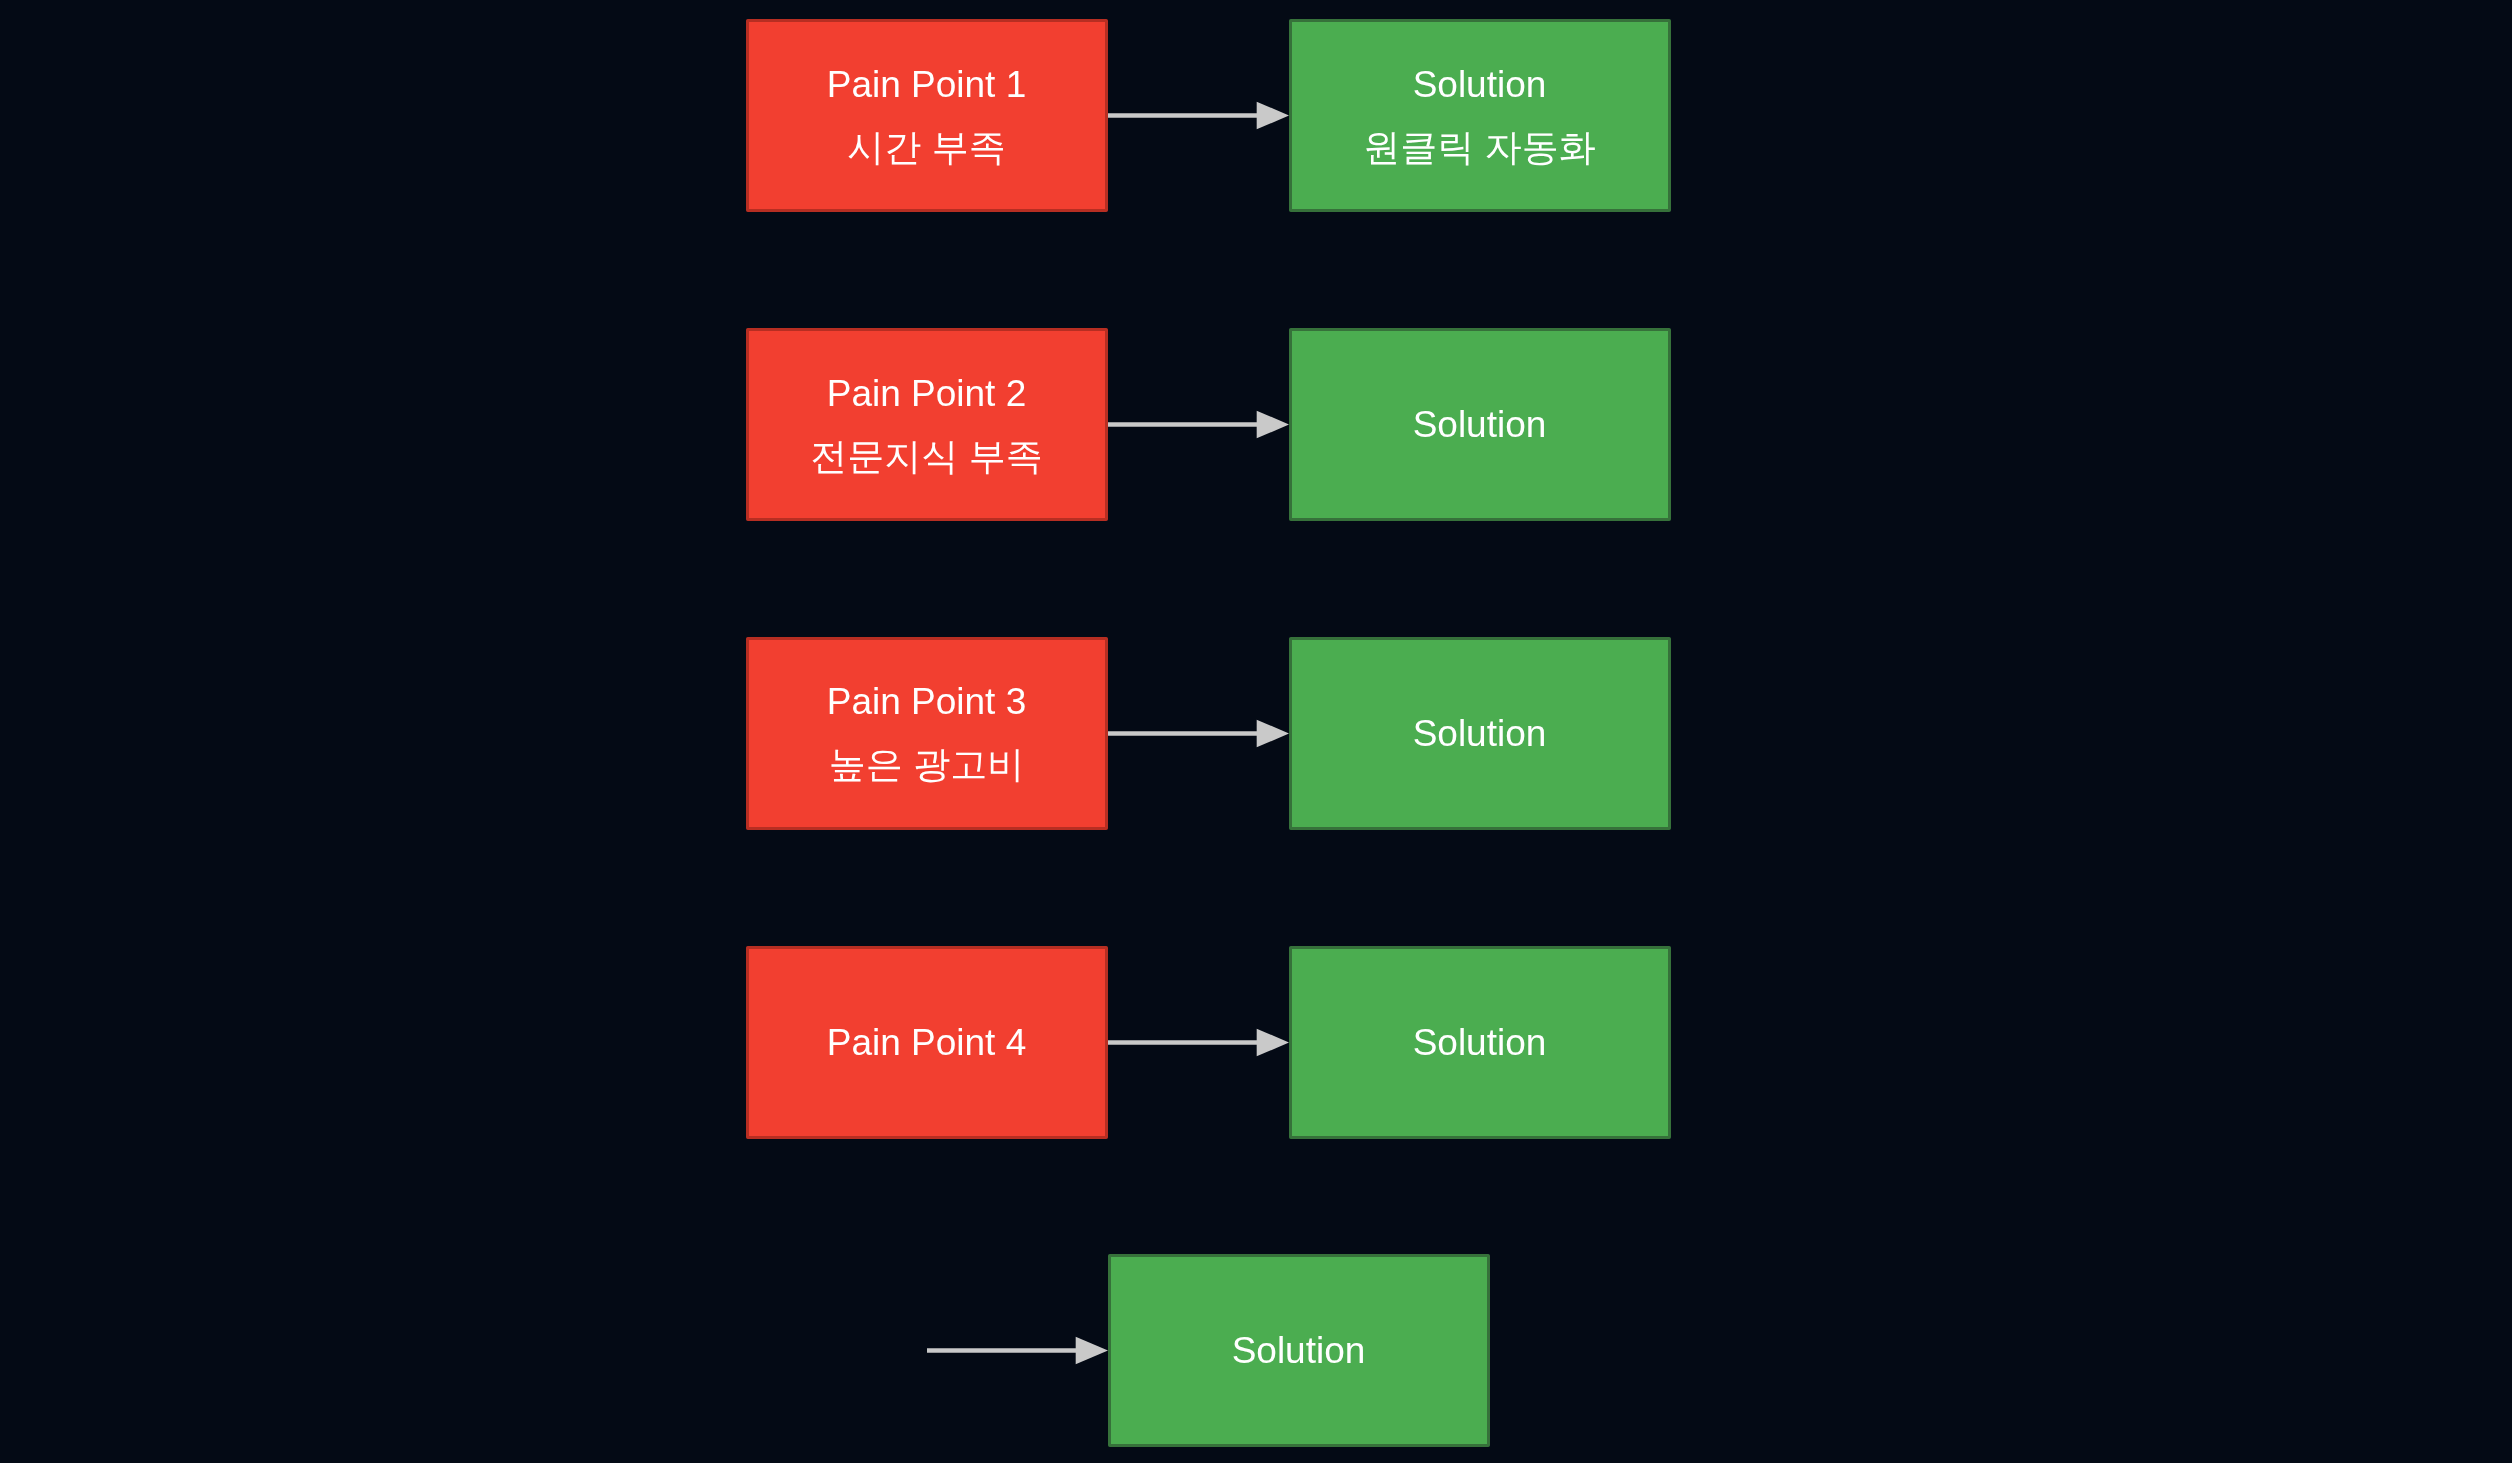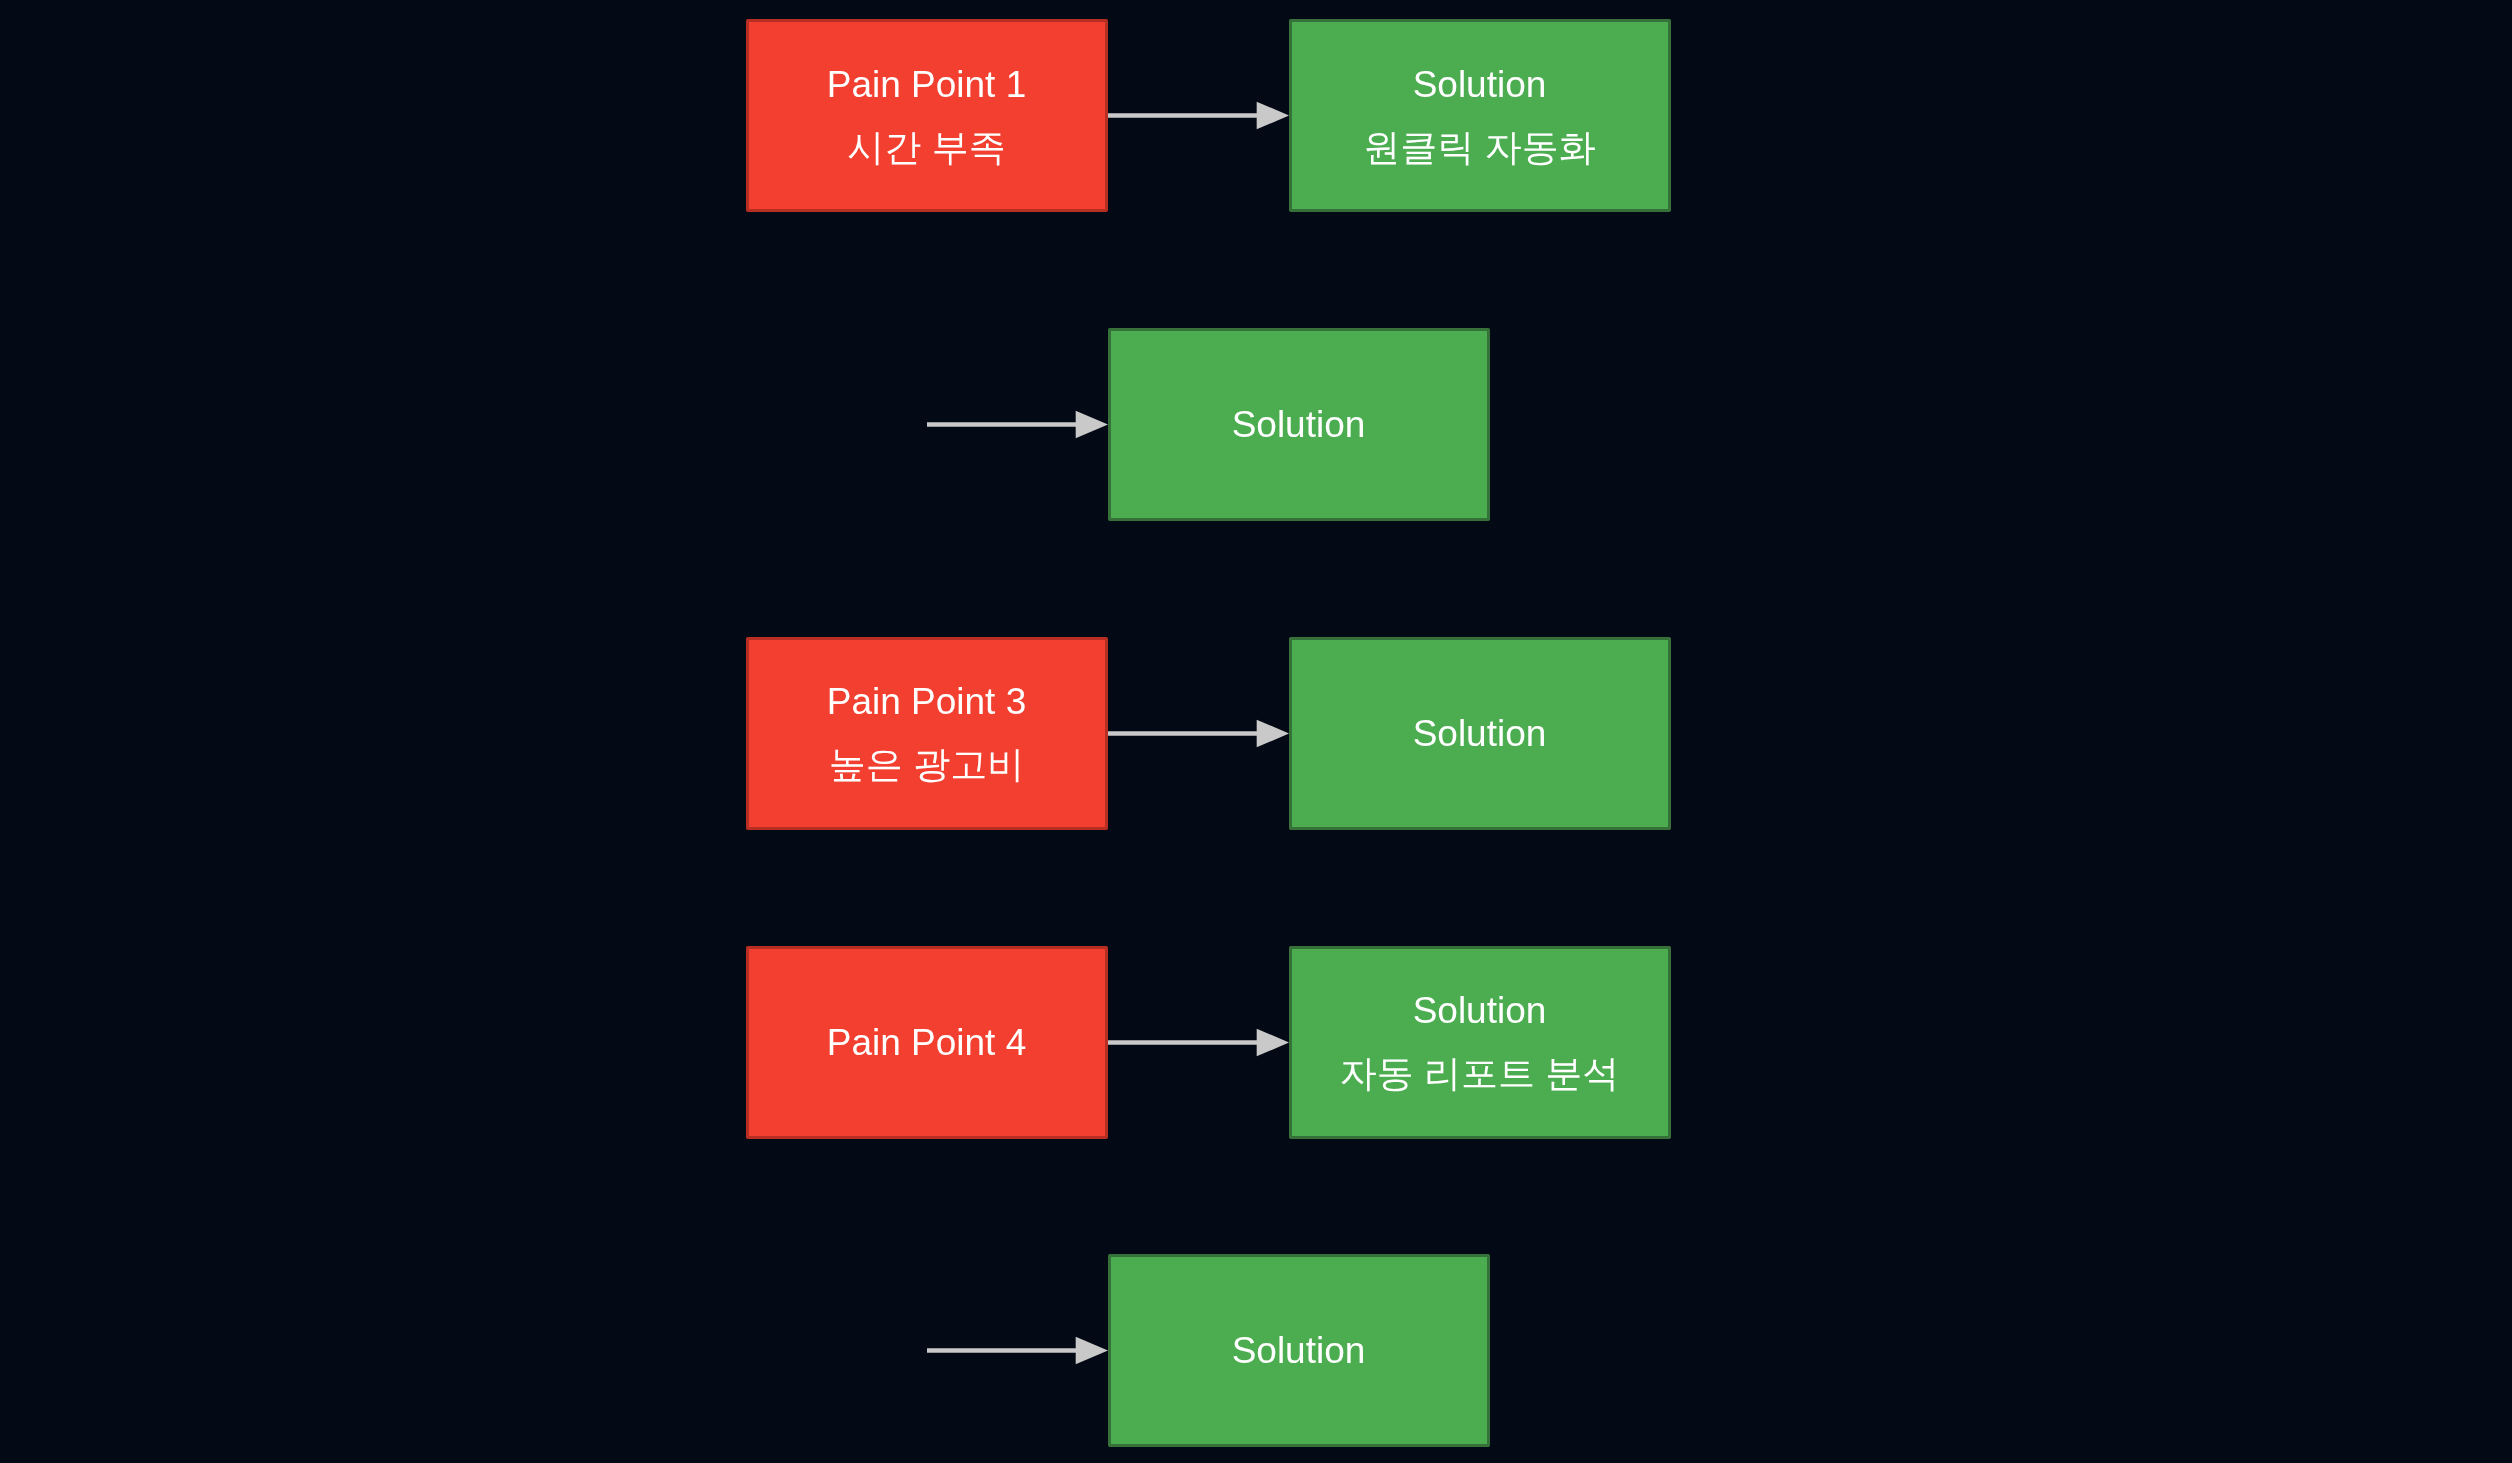--- a/index.html
+++ b/index.html
@@ -86,20 +86,24 @@
           <polygon points="161,7 196,22 161,37" fill="var(--arrow)"></polygon>
         </svg>
       </div>
       <div class="node solution">
         <div class="line">Solution</div>
         <div class="line">원클릭 자동화</div>
       </div>
     </div>
 
     <div class="row">
+      <div class="node pain">
+        <div class="line">Pain Point 2</div>
+        <div class="line">전문지식 부족</div>
+      </div>
       <div class="connector">
         <svg width="181" height="41" viewBox="0 0 196 44" xmlns="http://www.w3.org/2000/svg">
           <line x1="0" y1="22" x2="163" y2="22" stroke="var(--arrow)" stroke-width="5"></line>
           <polygon points="161,7 196,22 161,37" fill="var(--arrow)"></polygon>
         </svg>
       </div>
       <div class="node solution">
         <div class="line">Solution</div>
       </div>
     </div>
@@ -125,21 +129,20 @@
         <div class="line">Pain Point 4</div>
       </div>
       <div class="connector">
         <svg width="181" height="41" viewBox="0 0 196 44" xmlns="http://www.w3.org/2000/svg">
           <line x1="0" y1="22" x2="163" y2="22" stroke="var(--arrow)" stroke-width="5"></line>
           <polygon points="161,7 196,22 161,37" fill="var(--arrow)"></polygon>
         </svg>
       </div>
       <div class="node solution">
         <div class="line">Solution</div>
-        <div class="line">자동 리포트 분석</div>
       </div>
     </div>
 
     <div class="row">
       <div class="connector">
         <svg width="181" height="41" viewBox="0 0 196 44" xmlns="http://www.w3.org/2000/svg">
           <line x1="0" y1="22" x2="163" y2="22" stroke="var(--arrow)" stroke-width="5"></line>
           <polygon points="161,7 196,22 161,37" fill="var(--arrow)"></polygon>
         </svg>
       </div>

